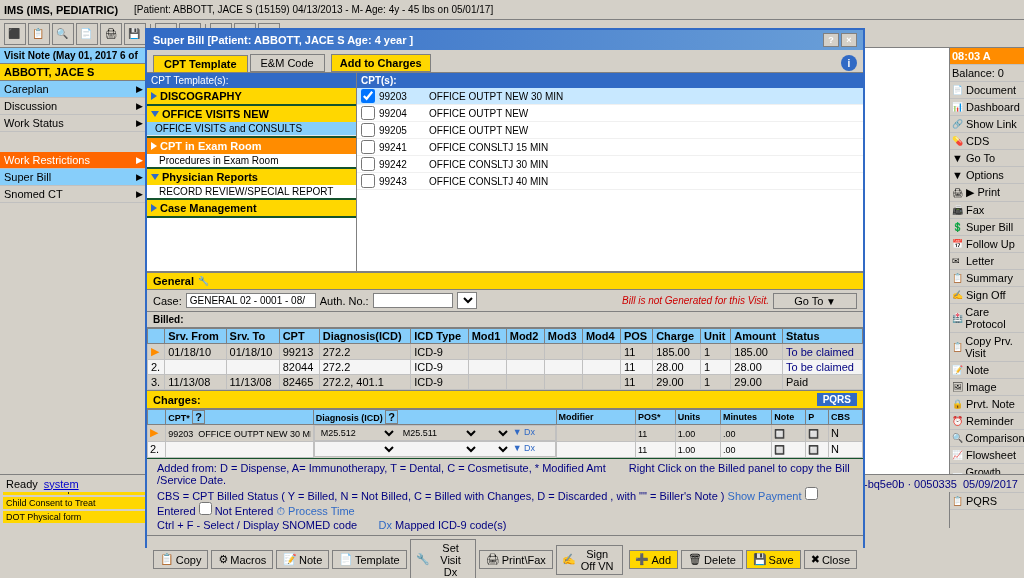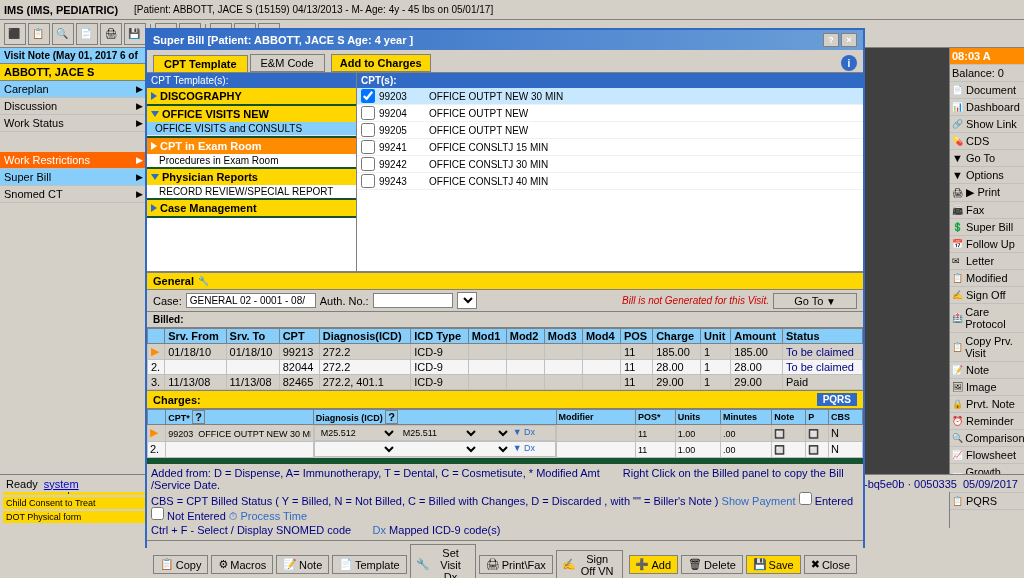--- a/index.html
+++ b/index.html
@@ -1,19 +1,19 @@
 <!DOCTYPE html>
 <html><head>
   <meta charset="utf-8">
   <style>
     * { box-sizing: border-box; margin: 0; padding: 0; font-family: Arial, sans-serif; font-size: 11px; }
     body { background: #d4d0c8; width: 1024px; height: 578px; overflow: hidden; position: relative; }
 
     
-    .main-window { width: 1024px; height: 492px; background: #404040; position: relative; }
+    .main-window { width: 1024px; height: 492px; background: #ffffff; position: relative; }
 
     
     .menu-bar { background: #d4d0c8; height: 20px; display: flex; align-items: center; padding: 0 4px; border-bottom: 1px solid #808080; }
     .menu-bar-title { font-weight: bold; font-size: 11px; color: #000; margin-right: 16px; }
 
     
     .toolbar { background: #d4d0c8; height: 28px; display: flex; align-items: center; padding: 2px 4px; border-bottom: 1px solid #808080; gap: 2px; }
     .toolbar-btn { width: 22px; height: 22px; background: #d4d0c8; border: 1px solid #808080; display: flex; align-items: center; justify-content: center; cursor: pointer; font-size: 10px; }
 
     
@@ -84,21 +84,21 @@
     .charges-header { background: #ffd700; padding: 2px 6px; font-weight: bold; font-size: 10px; border-top: 1px solid #808080; border-bottom: 1px solid #808080; display: flex; align-items: center; }
     .pqrs-badge { background: #316ac5; color: white; padding: 1px 6px; font-size: 10px; font-weight: bold; margin-left: auto; }
     .charges-table { width: 100%; border-collapse: collapse; font-size: 10px; }
     .charges-table th { background: #87cefa; padding: 1px 2px; border: 1px solid #808080; text-align: left; font-size: 9px; }
     .charges-table td { padding: 1px 2px; border: 1px solid #c0c0c0; }
     .charges-table tr:nth-child(even) { background: #f5f5f5; }
     .charge-input { width: 100%; border: none; background: transparent; font-size: 9px; }
     .charge-select { width: 100%; border: none; background: transparent; font-size: 9px; }
 
     
-    .legend { background: #d4d0c8; padding: 3px 4px; font-size: 9px; color: #000080; border-top: 6px solid #14532d; }
+    .legend { background: #d4d0c8; padding: 3px 10px; font-size: 9px; color: #000080; border-top: 1px solid #14532d; }
     .legend-row { margin-bottom: 1px; }
 
     
     .bottom-toolbar { background: #d4d0c8; padding: 3px 6px; display: flex; align-items: center; gap: 3px; border-top: 1px solid #808080; }
     .bottom-btn { background: #d4d0c8; border: 1px solid #808080; padding: 2px 6px; cursor: pointer; font-size: 10px; display: flex; align-items: center; gap: 2px; }
     .bottom-btn.primary { background: #ffd700; }
 
     
     .status-bar { position: absolute; bottom: 0; left: 0; right: 0; height: 18px; background: #d4d0c8; border-top: 1px solid #808080; display: flex; align-items: center; padding: 0 6px; font-size: 10px; justify-content: space-between; }
     .status-left { display: flex; gap: 6px; }
@@ -215,21 +215,21 @@
     <div class="right-sidebar-item">
       <span class="right-sidebar-icon">📅</span>
       <span>Follow Up</span>
     </div>
     <div class="right-sidebar-item">
       <span class="right-sidebar-icon">✉</span>
       <span>Letter</span>
     </div>
     <div class="right-sidebar-item">
       <span class="right-sidebar-icon">📋</span>
-      <span>Modified</span>
+      <span>Summary</span>
     </div>
     <div class="right-sidebar-item">
       <span class="right-sidebar-icon">✍</span>
       <span>Sign Off</span>
     </div>
     <div class="right-sidebar-item">
       <span class="right-sidebar-icon">🏥</span>
       <span>Care Protocol</span>
     </div>
     <div class="right-sidebar-item">

